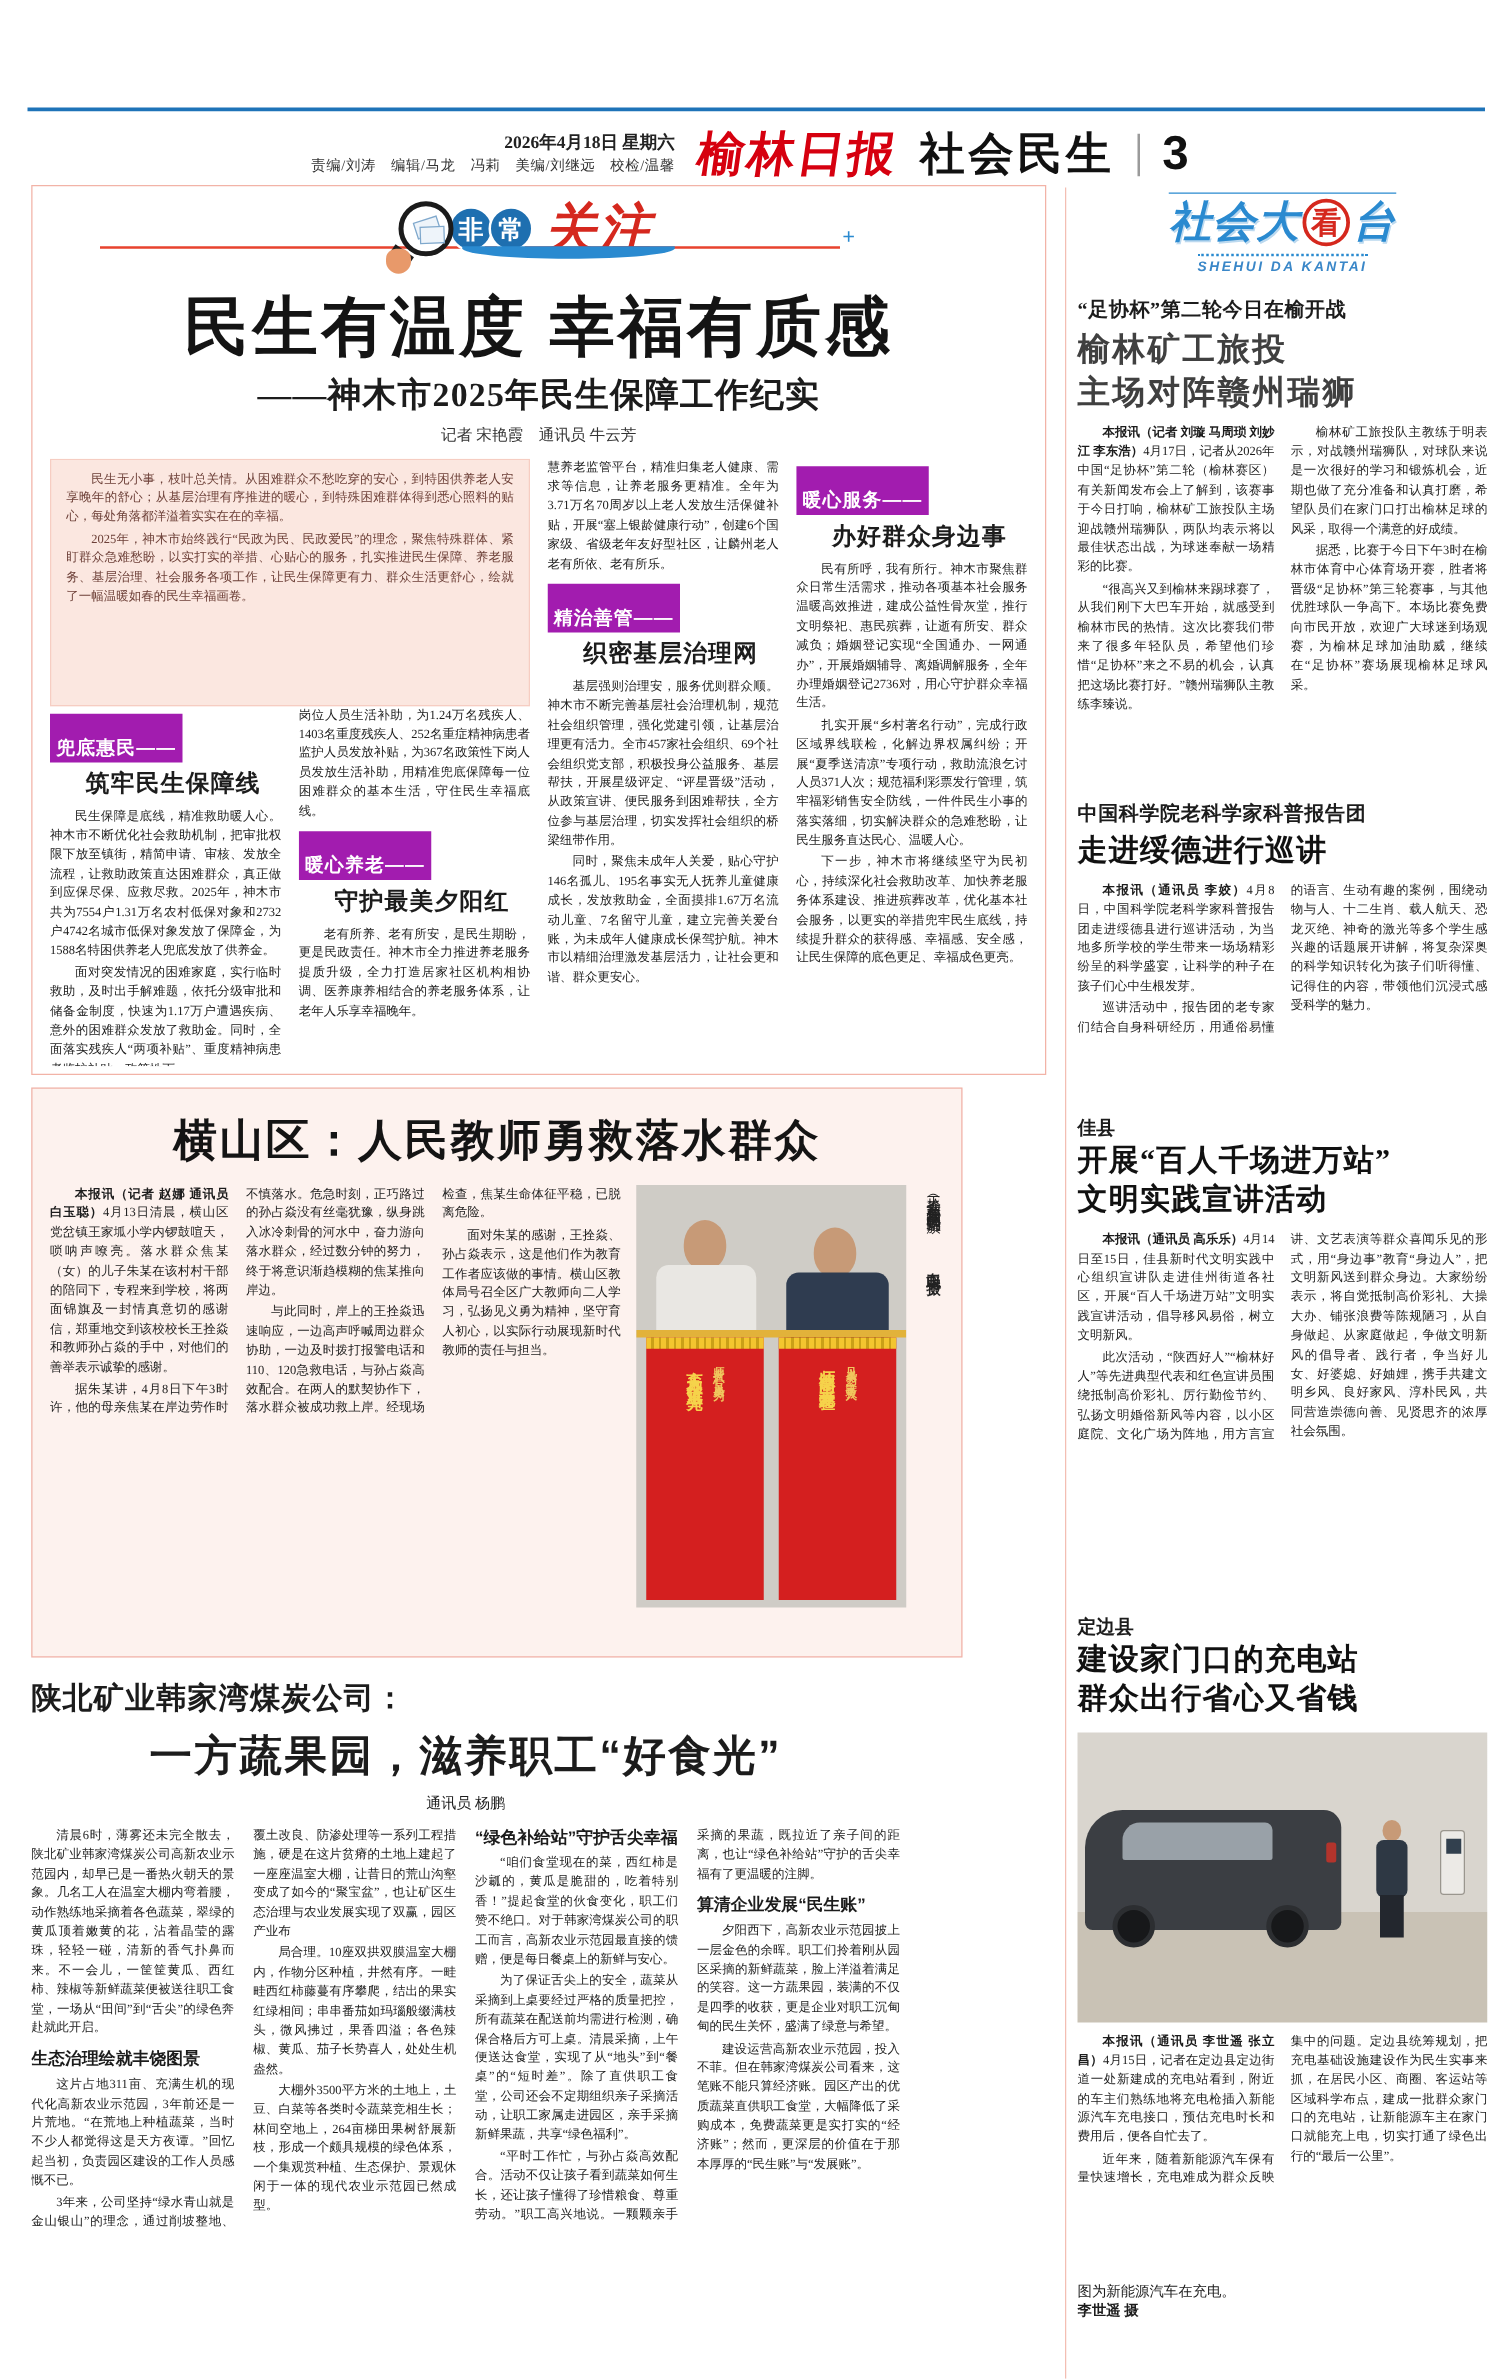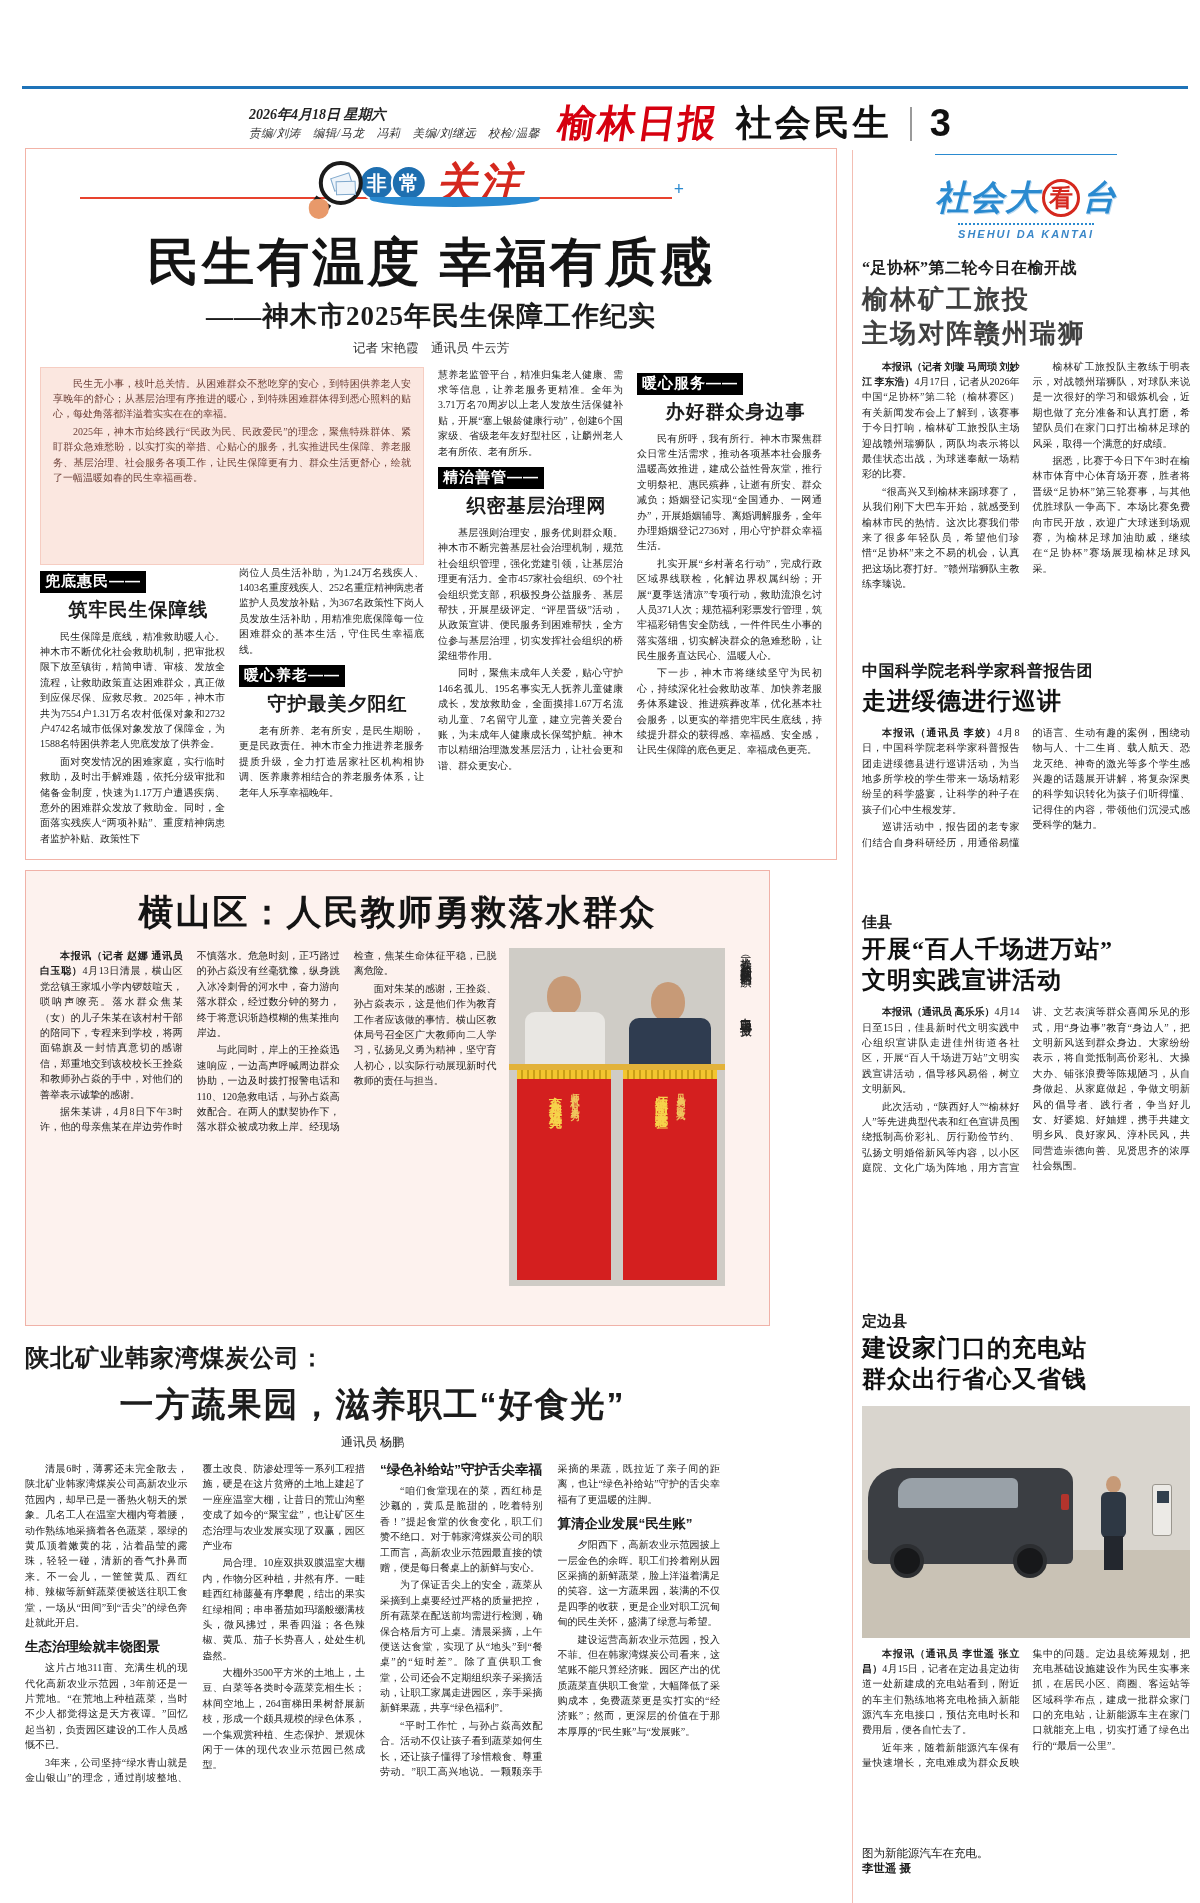--- a/index.html
+++ b/index.html
@@ -2,21 +2,21 @@
 <html><head>
 <meta charset="utf-8">
 <style>
   html,body{margin:0;padding:0;}
   body{width:1200px;height:1903px;position:relative;background:#ffffff;
        font-family:"Liberation Serif","DejaVu Serif",serif;color:#1c1c1c;}
   [data-interactable]{box-sizing:border-box;}
   
   #toprule{position:absolute;left:22px;top:86px;width:1166px;height:3px;background:#1e73b8;}
   #masthead{position:absolute;left:0;top:98px;width:1200px;display:flex;justify-content:center;align-items:center;gap:18px;}
-  .mh-meta{text-align:left;line-height:1.5;font-style:italic;}
+  .mh-meta{text-align:right;line-height:1.5;}
   .mh-date{font-size:14px;font-weight:bold;color:#222;}
   .mh-staff{font-size:11.5px;color:#333;letter-spacing:.5px;}
   .mh-logo{font-size:38px;font-weight:900;color:#d6000f;transform:skewX(-8deg);
            font-family:"Liberation Serif",serif;letter-spacing:2px;white-space:nowrap;}
   .mh-section{font-size:36px;font-weight:900;font-family:"Liberation Sans","DejaVu Sans",sans-serif;color:#111;letter-spacing:3px;}
   .mh-divider{width:2px;height:34px;background:#9a9a9a;}
   .mh-page{font-size:38px;font-weight:900;font-family:"Liberation Sans",sans-serif;color:#111;}
   
   #lead-box{position:absolute;left:25px;top:148px;width:812px;height:712px;
             border:1px solid #f2b3a7;background:#fff;padding:0 14px;box-sizing:border-box;}
@@ -39,22 +39,22 @@
                  text-align:center;letter-spacing:3px;line-height:1.05;color:#141414;}
   .lead-subhead{font-size:27px;font-weight:bold;text-align:center;margin-top:8px;letter-spacing:1px;}
   .lead-byline{font-size:12.5px;text-align:center;margin-top:6px;color:#333;}
   .lead-body{display:grid;grid-template-columns:repeat(4,1fr);grid-template-rows:198px auto;
              column-gap:14px;height:486px;overflow:hidden;margin-top:10px;}
   .lead-intro{grid-area:1/1/2/3;background:#fbe7e0;border:1px solid #f6cdc2;padding:8px 12px;
               color:#6d4038;overflow:hidden;}
   .lc1{grid-area:2/1/3/2;} .lc2{grid-area:2/2/3/3;} .lc3{grid-area:1/3/3/4;} .lc4{grid-area:1/4/3/5;}
   .lcol{overflow:hidden;}
   .p{font-size:10px;line-height:1.54;text-align:justify;text-indent:2em;margin:0 0 2px 0;}
-  .lbl{display:inline-block;background:#000000;color:#fff;font-weight:bold;font-size:15px;
-       padding:1px 5px 2px 5px;font-family:"Liberation Sans",sans-serif;margin:6px 0 2px 0;letter-spacing:1px;}
+  .lbl{display:inline-block;background:#a21caf;color:#fff;font-weight:bold;font-size:15px;
+       padding:18px 5px 2px 5px;font-family:"Liberation Sans",sans-serif;margin:6px 0 2px 0;letter-spacing:1px;}
   .stitle{font-size:19px;font-weight:900;font-family:"Liberation Sans",sans-serif;margin:2px 0 6px 1.5em;letter-spacing:1px;}
   
   #rescue-box{position:absolute;left:25px;top:870px;width:745px;height:456px;border:1px solid #f0b2a8;
               background:#fdf2ee;box-sizing:border-box;padding:12px 14px;}
   .rescue-headline{font-size:35px;font-weight:900;font-family:"Liberation Sans",sans-serif;
                    text-align:center;letter-spacing:2px;margin:6px 0 12px 0;color:#141414;}
   .rescue-flex{display:flex;gap:12px;height:346px;}
   .rescue-text{flex:1;column-count:3;column-gap:14px;overflow:hidden;height:346px;}
   .photo1{position:relative;width:216px;height:338px;background:#cfccc6;overflow:hidden;flex-shrink:0;}
   .head{position:absolute;width:34px;height:40px;border-radius:50% 50% 46% 46%;background:#c79a77;}
@@ -72,21 +72,21 @@
   .can-kicker{font-size:24px;font-weight:900;font-family:"Liberation Sans",sans-serif;letter-spacing:1px;}
   .can-headline{font-size:34px;font-weight:900;font-family:"Liberation Sans",sans-serif;text-align:center;
                 letter-spacing:2px;margin:8px 0 6px 0;}
   .can-byline{font-size:12px;text-align:center;margin-bottom:10px;}
   .can-body{column-count:4;column-gap:15px;height:436px;overflow:hidden;}
   .sub{font-size:13.5px;font-weight:900;font-family:"Liberation Sans",sans-serif;margin:8px 0 4px 0;text-indent:0;}
   
   #right-col{position:absolute;left:852px;top:150px;width:338px;height:1753px;border-left:1px solid #f3beb3;
              padding-left:9px;box-sizing:border-box;overflow:hidden;}
   .logo-block{text-align:center;margin:4px 0 16px 0;}
-  .logo-main{display:inline-flex;align-items:center;gap:2px;border-top:1px solid #2a8ad0;padding-top:20px;}
+  .logo-main{display:inline-flex;align-items:center;gap:2px;border-top:1px solid #2a8ad0;padding-top:0;}
   .logo-blue{font-size:34px;font-weight:900;font-family:"Liberation Sans",sans-serif;color:#2a8ad0;
              font-style:italic;letter-spacing:1px;text-shadow:1px 1px 0 #bcd9ef;}
   .logo-eye{width:38px;height:38px;border:3px solid #d5281e;border-radius:50%;background:#fff;color:#d5281e;
             font-size:24px;font-weight:900;display:inline-flex;align-items:center;justify-content:center;
             font-family:"Liberation Sans",sans-serif;}
   .logo-pinyin{font-size:11px;font-style:italic;font-weight:bold;color:#3a87c8;letter-spacing:2px;
                border-top:2px dotted #2a8ad0;display:inline-block;padding-top:3px;margin-top:2px;
                font-family:"Liberation Sans",sans-serif;}
   .r-kicker{font-size:16px;font-weight:bold;margin:2px 0 4px 0;letter-spacing:.5px;}
   .r-head{font-size:26px;font-weight:700;line-height:1.3;letter-spacing:2px;color:#404040;}

